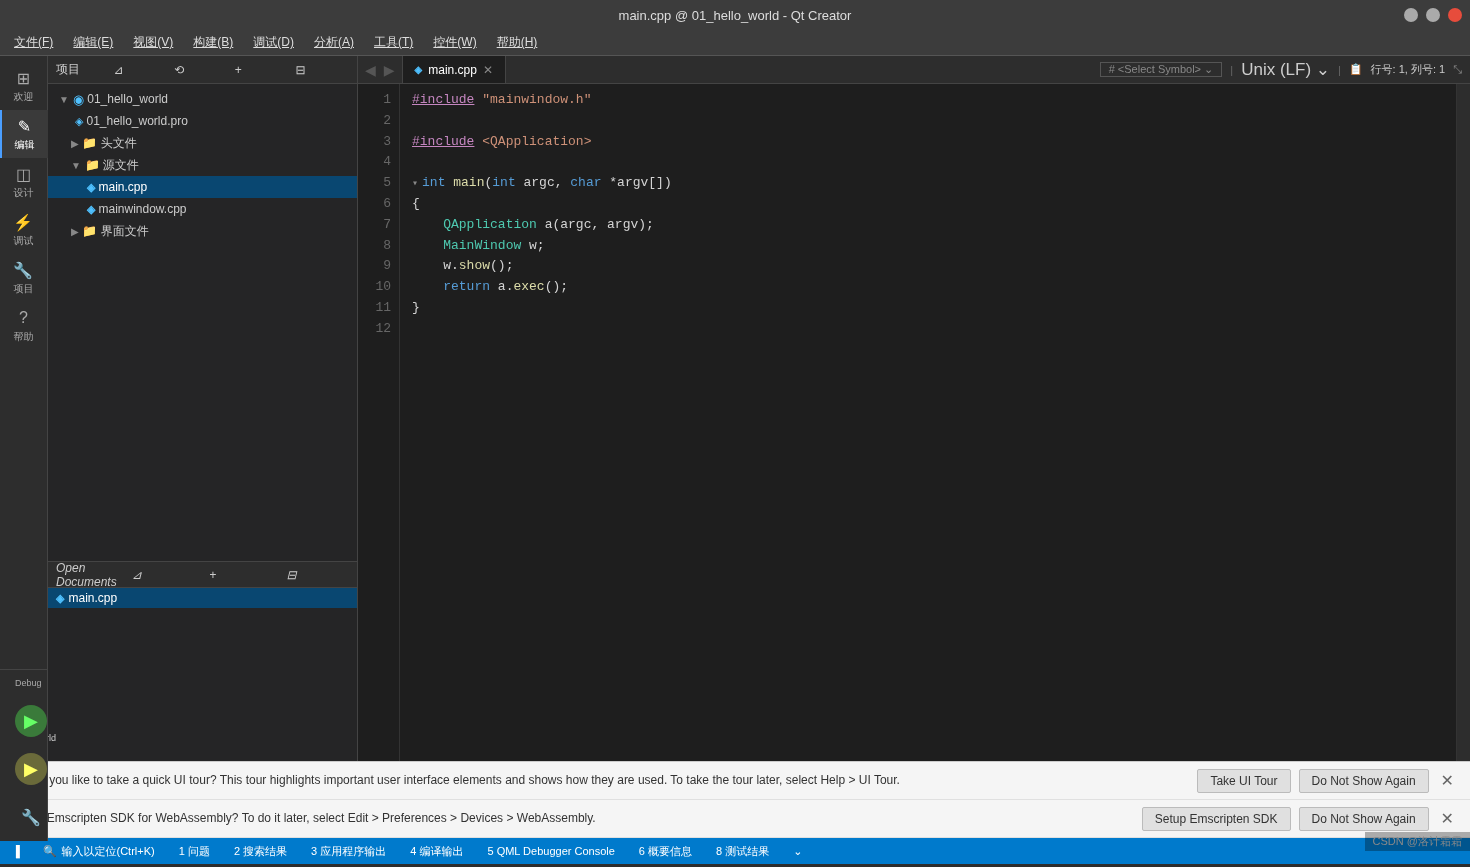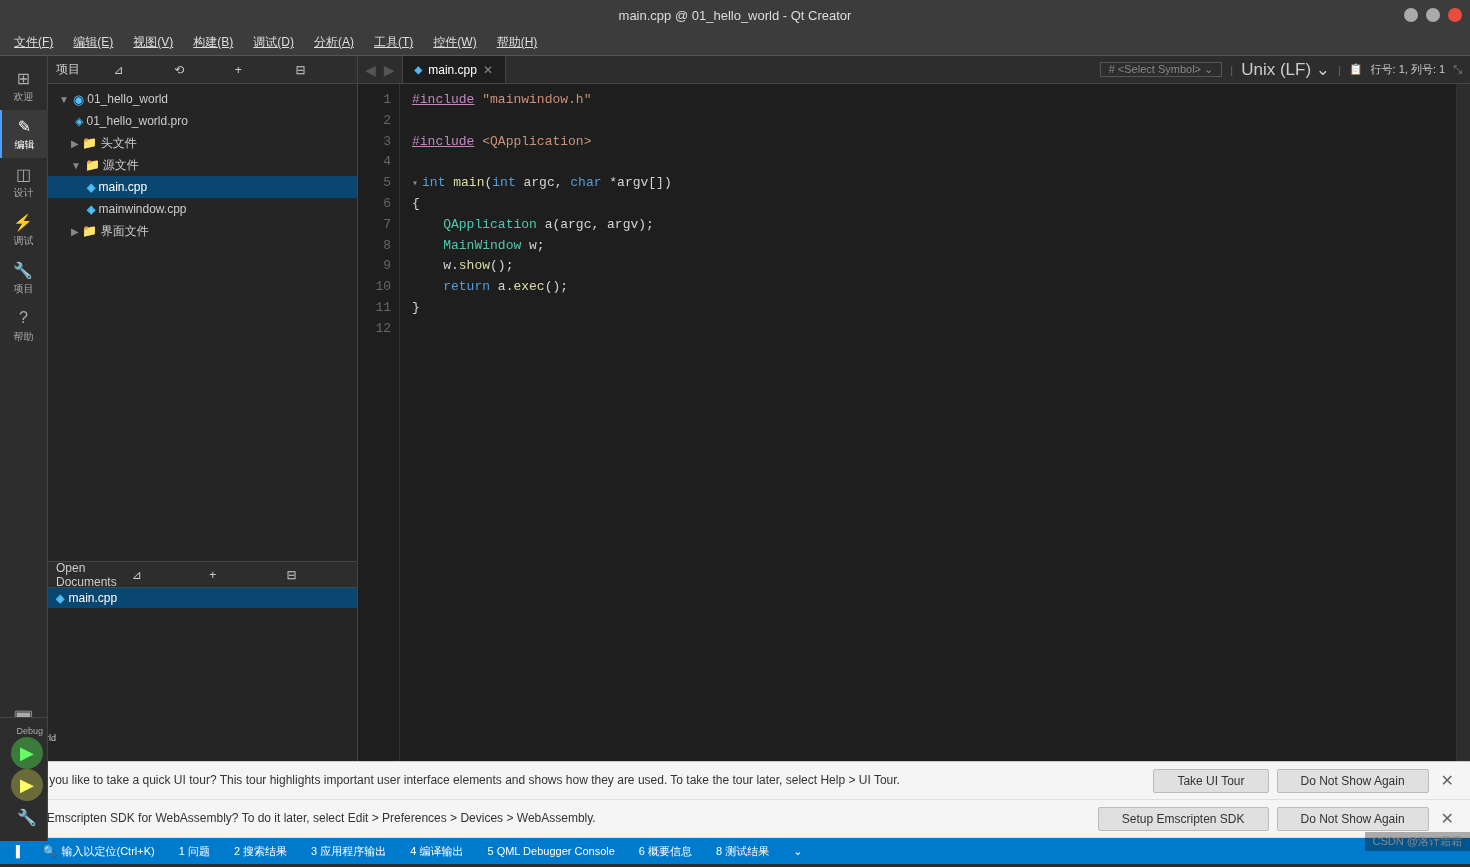--- a/index.html
+++ b/index.html
@@ -141,20 +141,21 @@
       flex-direction: column;
     }
     #open-docs-header {
       height: 26px;
       background: #2d2d2d;
       display: flex;
       align-items: center;
       padding: 0 8px;
       border-bottom: 1px solid #444;
       gap: 12px;
+      font-style: italic;
     }
     #open-docs-header span {
       flex: 1;
       font-size: 12px;
       color: #ccc;
     }
     #open-docs-list {
       flex: 1;
       overflow-y: auto;
     }
@@ -286,21 +287,21 @@
     }
     .notification-row .notif-text {
       flex: 1;
       color: #333;
       line-height: 1.4;
     }
     .notif-btn {
       background: #e0e0e0;
       border: 1px solid #bbb;
       color: #333;
-      padding: 4px 23px;
+      padding: 4px 12px;
       font-size: 12px;
       cursor: pointer;
       white-space: nowrap;
       border-radius: 2px;
     }
     .notif-close {
       color: #666;
       cursor: pointer;
       font-size: 16px;
       padding: 0 4px;
@@ -327,23 +328,23 @@
 
     
     #sidebar-bottom {
       position: fixed;
       left: 0;
       bottom: 26px;
       width: 48px;
       background: #2d2d2d;
       display: flex;
       flex-direction: column;
-      align-items: flex-end;
-      padding: 8px 4px;
-      gap: 0;
+      align-items: flex-start;
+      padding: 8px 15px;
+      gap: 16px;
       border-right: 1px solid #444;
       border-top: 1px solid #444;
     }
     .run-btn {
       width: 32px;
       height: 32px;
       border-radius: 50%;
       display: flex;
       align-items: center;
       justify-content: center;

